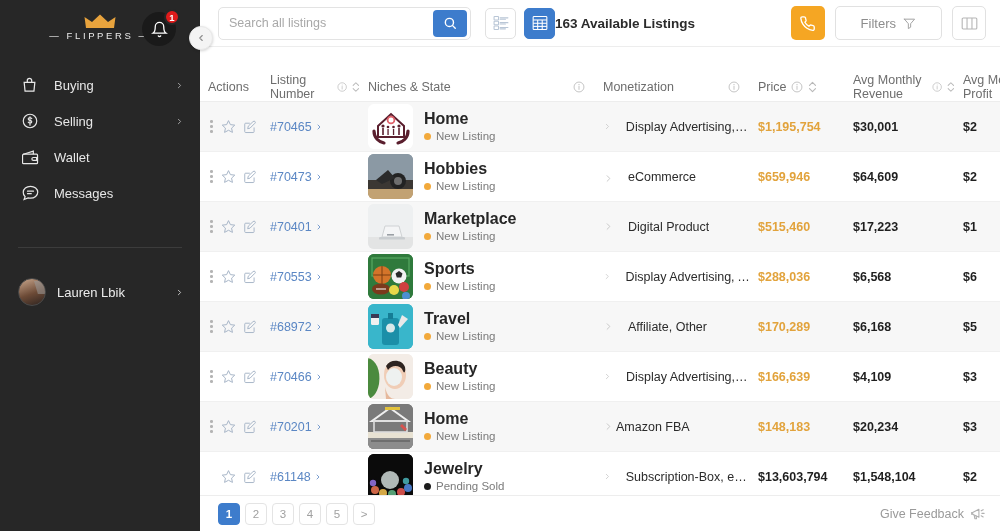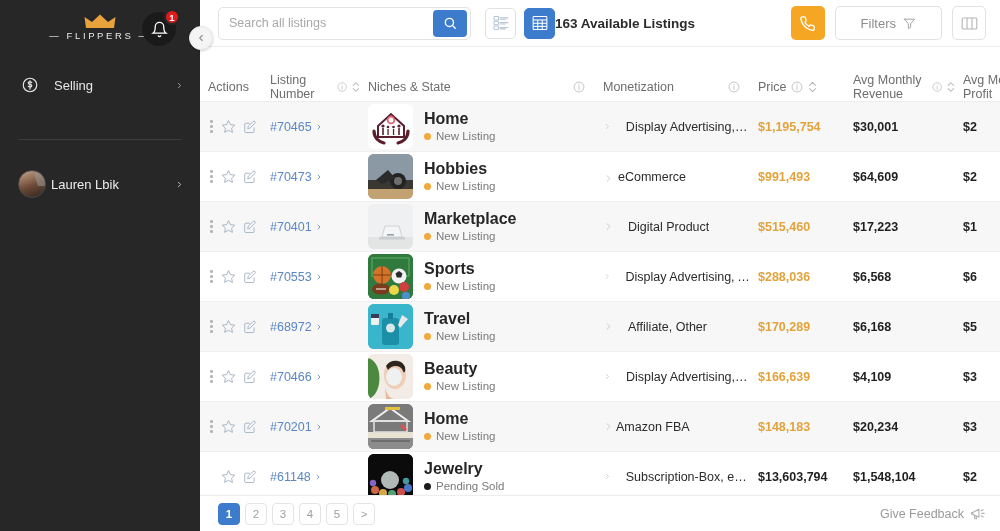--- a/index.html
+++ b/index.html
@@ -92,21 +92,21 @@
     width: 28px; height: 28px; border-radius: 50%;
     background: linear-gradient(160deg,#c9a78d 0%,#6c4a36 55%,#2c2320 100%);
     flex: 0 0 28px; position: relative; overflow: hidden;
     border: 1px solid #4a4a4a;
   }
   .avatar::after {
     content:""; position:absolute; right:-2px; top:2px;
     width:13px; height:13px; background:#9a9a9a; opacity:.55;
     clip-path: polygon(0 0,100% 0,100% 100%,30% 100%);
   }
-  .profile .pname { margin-left: 5px; flex: 1; }
+  .profile .pname { margin-left: 11px; flex: 1; }
 
   
   .main {
     flex: 1; height: 531px; background: #eab308;
     display: flex; flex-direction: column; position: relative;
     min-width: 0;
   }
 
   
   .toolbar {
@@ -257,38 +257,71 @@
 
     <div class="collapse-btn">
       <svg width="10" height="10" viewBox="0 0 24 24" fill="none" stroke="#8d8d8d" stroke-width="2.6" stroke-linecap="round" stroke-linejoin="round">
         <polyline points="15 18 9 12 15 6"></polyline>
       </svg>
     </div>
 
     <nav class="nav">
 
 
+      <div class="nav-item">
+        <span class="nav-ico">
+          <svg width="15" height="16" viewBox="0 0 16 18" fill="none" stroke="#e7e7e7" stroke-width="1.4">
+            <path d="M2 6h12l-1 10H3L2 6z"></path>
+              <path d="M5.5 6V4a2.5 2.5 0 015 0v2"></path>
+          </svg>
+        </span>
+        <span class="nav-label">Buying</span>
+        <span class="nav-chev">
+          <svg width="9" height="9" viewBox="0 0 24 24" fill="none" stroke="#cfcfcf" stroke-width="2.4" stroke-linecap="round" stroke-linejoin="round">
+              <polyline points="9 18 15 12 9 6"></polyline>
+            </svg>
+        </span>
+      </div>
 
       <div class="nav-item">
         <span class="nav-ico">
           <svg width="16" height="16" viewBox="0 0 18 18" fill="none" stroke="#e7e7e7" stroke-width="1.3">
             <circle cx="9" cy="9" r="7.6"></circle>
             <path d="M11 6.3c-.5-.7-1.3-1-2-1-1.1 0-2 .6-2 1.5s.9 1.3 2 1.5 2 .6 2 1.5-.9 1.5-2 1.5c-.8 0-1.6-.4-2-1" stroke-linecap="round"></path>
             <path d="M9 4.2v9.6" stroke-linecap="round"></path>
           </svg>
         </span>
         <span class="nav-label">Selling</span>
         <span class="nav-chev">
           <svg width="9" height="9" viewBox="0 0 24 24" fill="none" stroke="#cfcfcf" stroke-width="2.4" stroke-linecap="round" stroke-linejoin="round">
               <polyline points="9 18 15 12 9 6"></polyline>
             </svg>
         </span>
       </div>
 
-
+      <div class="nav-item">
+        <span class="nav-ico">
+          <svg width="17" height="15" viewBox="0 0 18 16" fill="none" stroke="#e7e7e7" stroke-width="1.3">
+            <path d="M1.5 4.5h14a1 1 0 011 1v8a1 1 0 01-1 1h-14a1 1 0 01-1-1v-8z"></path>
+            <path d="M1.5 4.5L12 1.2v3.3"></path>
+            <path d="M12 8h3.5v3H12a1.5 1.5 0 010-3z"></path>
+          </svg>
+        </span>
+        <span class="nav-label">Wallet</span>
+      </div>
+
+      <div class="nav-item">
+        <span class="nav-ico">
+          <svg width="17" height="16" viewBox="0 0 18 17" fill="none" stroke="#e7e7e7" stroke-width="1.3">
+            <path d="M9 1.4c4.3 0 7.7 2.8 7.7 6.3S13.3 14 9 14c-.9 0-1.8-.1-2.6-.3L2.2 15.4l1.1-3A6 6 0 011.3 7.7C1.3 4.2 4.7 1.4 9 1.4z"></path>
+            <path d="M5.8 6.6h6.4M5.8 9.2h4" stroke-linecap="round"></path>
+          </svg>
+        </span>
+        <span class="nav-label">Messages</span>
+      </div>
     </nav>
 
     <div class="divider"></div>
 
     <div class="profile">
       <span class="avatar"></span>
       <span class="pname">Lauren Lbik</span>
       <span>
         <svg width="9" height="9" viewBox="0 0 24 24" fill="none" stroke="#cfcfcf" stroke-width="2.4" stroke-linecap="round" stroke-linejoin="round">
             <polyline points="9 18 15 12 9 6"></polyline>
@@ -565,28 +598,28 @@
                 <span class="niche-txt">
                   <span class="niche-name">Hobbies</span>
                   <span class="niche-state">
                       <i class="dot" style="background:#f2a93b"></i>
                       <span>New Listing</span>
                     </span>
                 </span>
               </span>
             </td>
             <td>
-              <span style="display:flex;align-items:flex-end;gap:4px">
+              <span style="display:flex;align-items:flex-end;gap:14px">
                 <svg class="chev-cell" width="11" height="11" viewBox="0 0 24 24" fill="none" stroke="#c4c4c4" stroke-width="2" stroke-linecap="round" stroke-linejoin="round">
                     <polyline points="9 18 15 12 9 6"></polyline>
                   </svg>
                 <span class="mono-txt">eCommerce</span>
               </span>
             </td>
-            <td><span class="price amber">$991,493</span></td>
+            <td><span class="price amber">$659,946</span></td>
             <td><span class="num">$64,609</span></td>
             <td><span class="num">$2</span></td>
           </tr>
 
           <tr class="row alt">
             <td>
               <span class="actions-cell">
                 <span class="dots">
                     <i></i>
                     <i></i>

